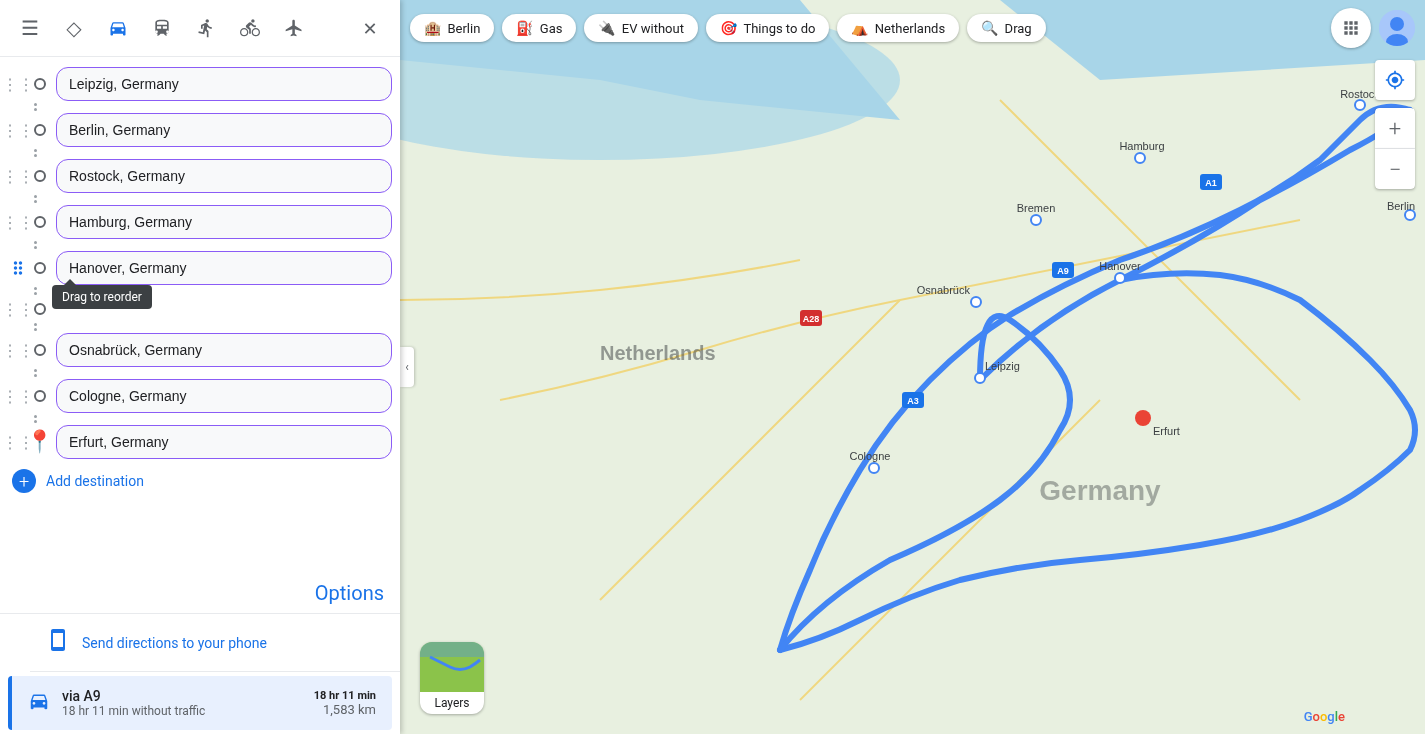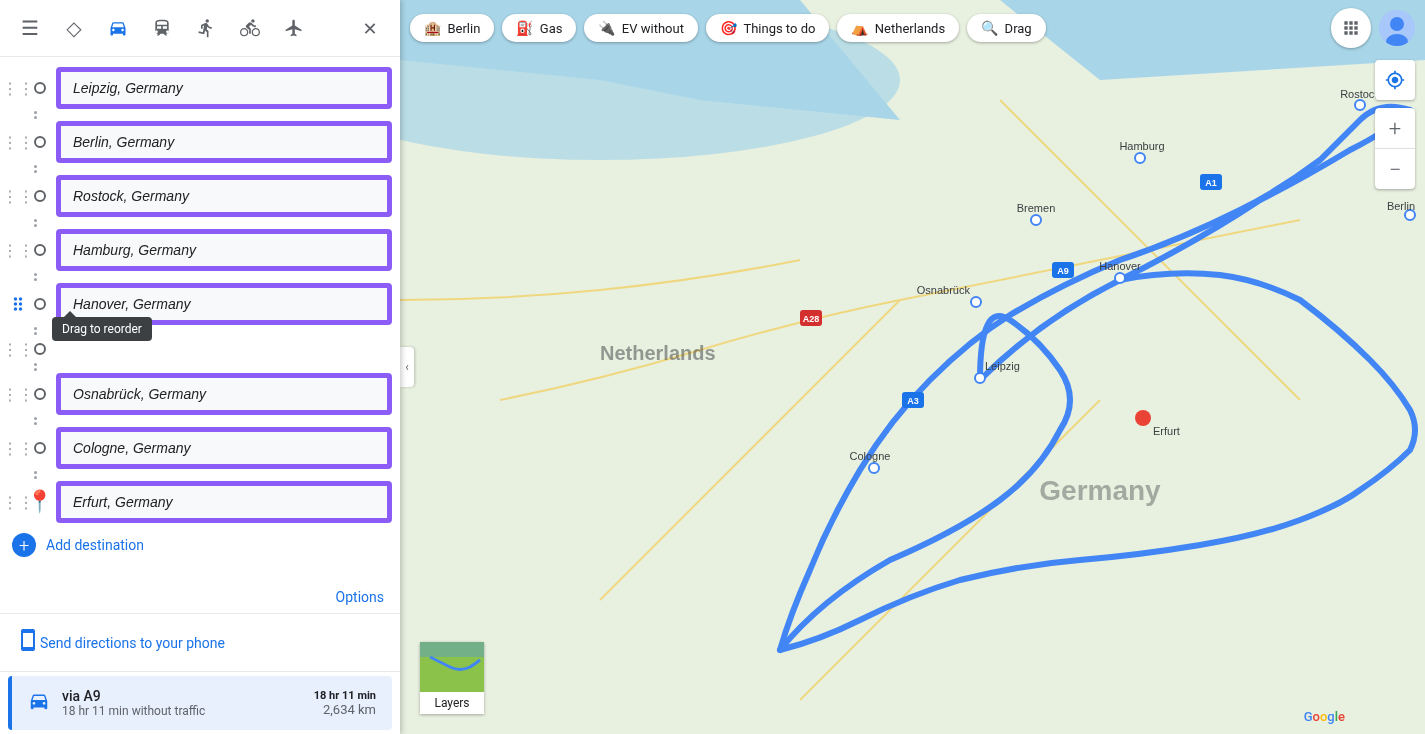--- a/index.html
+++ b/index.html
@@ -77,28 +77,27 @@
       margin-right: 4px;
     }
     .waypoint-circle {
       width: 12px; height: 12px;
       border-radius: 50%;
       border: 2px solid #5f6368;
       background: white;
     }
     .waypoint-input {
       flex: 1;
-      border: 5px solid #8b5cf6;
-      border-radius: 4px;
+      border: 1px solid #8b5cf6;
+      border-radius: 12px;
       padding: 8px 12px;
       font-size: 14px;
       color: #202124;
       outline: none;
       background: #f8f9fa;
-      font-style: italic;
     }
     .dot { width: 3px; height: 3px; border-radius: 50%; background: #9aa0a6; }
 
     
     .drag-tooltip {
       position: absolute;
       left: 52px;
       top: 36px;
       background: #3c4043;
       color: white;
@@ -141,36 +140,37 @@
 
     
     .options-row {
       display: flex;
       justify-content: flex-end;
       padding: 4px 16px 8px;
       border-bottom: 1px solid #e8eaed;
     }
     .options-link {
       color: #1a73e8;
-      font-size: 14px;
+      font-size: 20px;
       cursor: pointer;
       text-decoration: none;
       margin-top: 28px;
     }
 
     
     .send-directions {
       display: flex;
       align-items: center;
       padding: 14px 16px;
-      gap: 0;
+      gap: 12px;
       border-bottom: 1px solid #e8eaed;
       cursor: pointer;
       color: #1a73e8;
       font-size: 14px;
+      margin-left: 30px;
     }
     .send-icon { font-size: 20px; }
 
     
     .route-card {
       display: flex;
       align-items: center;
       padding: 12px 16px;
       gap: 12px;
       background: #e8f0fe;
@@ -303,21 +303,21 @@
     
     .layers-btn {
       position: absolute;
       bottom: 20px;
       left: 20px;
       z-index: 5;
       cursor: pointer;
     }
     .layers-btn-inner {
       background: white;
-      border-radius: 0;
+      border-radius: 12px;
       box-shadow: 0 1px 3px rgba(0,0,0,0.3);
       width: 64px;
       overflow: hidden;
       display: flex;
       flex-direction: column;
       align-items: center;
     }
     .layers-thumb {
       width: 64px; height: 50px;
       background: #c8e6c9;
@@ -541,21 +541,21 @@
       <svg width="22" height="22" viewBox="0 0 24 24" fill="#1a73e8">
           <path d="M18.92 6.01C18.72 5.42 18.16 5 17.5 5h-11c-.66 0-1.21.42-1.42 1.01L3 12v8c0 .55.45 1 1 1h1c.55 0 1-.45 1-1v-1h12v1c0 .55.45 1 1 1h1c.55 0 1-.45 1-1v-8l-2.08-5.99zM6.5 16c-.83 0-1.5-.67-1.5-1.5S5.67 13 6.5 13s1.5.67 1.5 1.5S7.33 16 6.5 16zm11 0c-.83 0-1.5-.67-1.5-1.5s.67-1.5 1.5-1.5 1.5.67 1.5 1.5-.67 1.5-1.5 1.5zM5 11l1.5-4.5h11L19 11H5z"></path>
         </svg>
     </div>
     <div class="route-info">
       <div class="route-via">via A9</div>
       <div class="route-traffic">18 hr 11 min without traffic</div>
     </div>
     <div style="text-align:right;">
       <div class="route-time">18 hr 11 min</div>
-      <div class="route-dist">2,634 km</div>
+      <div class="route-dist">1,583 km</div>
     </div>
   </div>
 </div>
 
 <div id="map-area">
 
   <svg class="map-svg" viewBox="0 0 1025 734" preserveAspectRatio="xMidYMid slice" xmlns="http://www.w3.org/2000/svg">
 
     <rect width="1025" height="734" fill="#a8d5e8"></rect>
 

